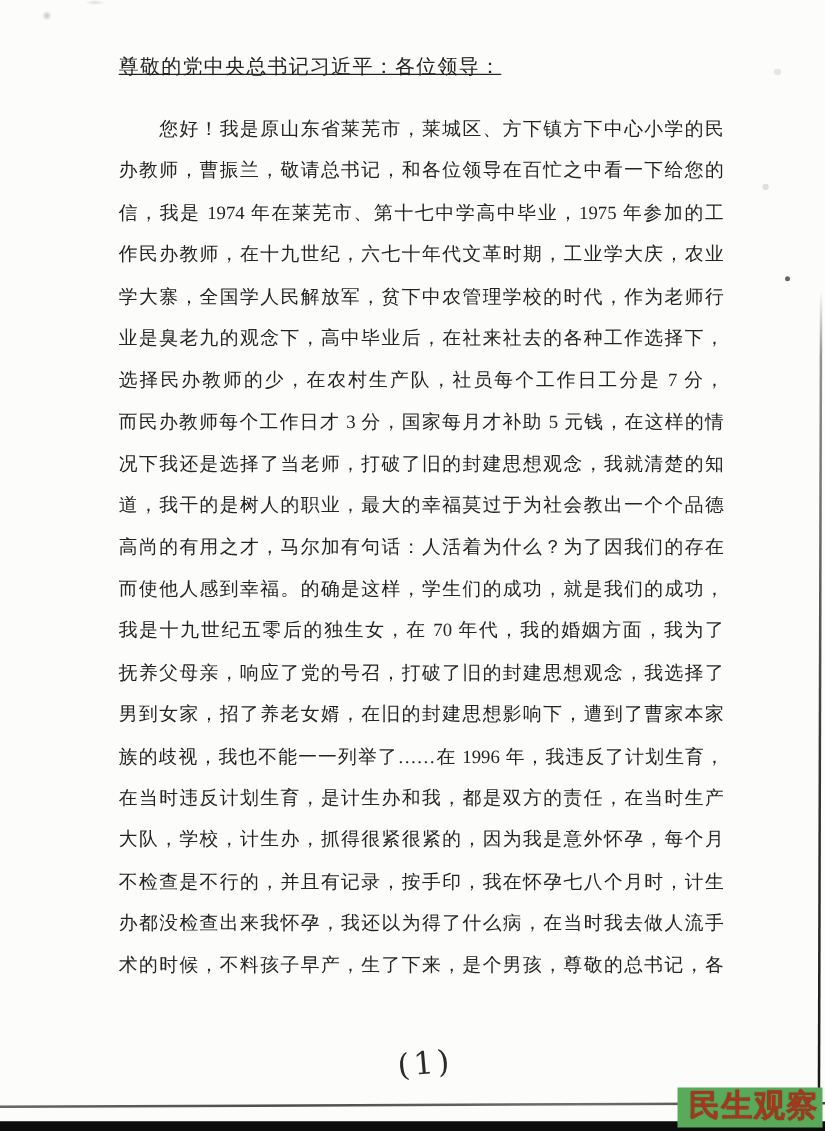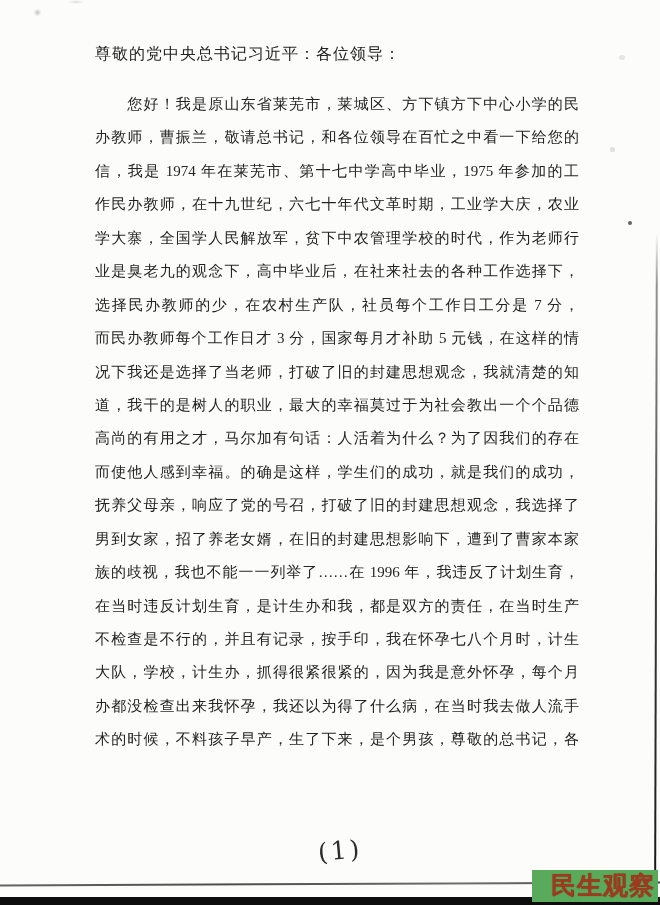--- a/index.html
+++ b/index.html
@@ -15,20 +15,21 @@
     position:absolute;
     left:95px;top:44px;width:484px;
     color:#242424;
   }
   .salutation{
     font-size:16px;
     line-height:20px;
     margin-bottom:24px;
     text-align:left;
     letter-spacing:1px;
+    text-decoration:underline;
   }
   .letter-body .t-line{
     font-size:15px;
     line-height:33.45px;
     height:33.45px;
     text-align:justify;
     text-align-last:justify;
     white-space:normal;
     overflow:visible;
   }
@@ -67,21 +68,21 @@
   
   .watermark{
     position:absolute;
     right:2px;bottom:3px;
     z-index:3;
     background:#5aaa5c;
     color:#a03a1e;
     font-weight:bold;
     font-size:25px;
     line-height:29px;
-    padding:1px 3px 2px 19px;
+    padding:1px 3px 2px 9px;
     letter-spacing:1px;
     text-shadow:0 0 1px #7c2812;
     font-family:"Liberation Serif","DejaVu Serif",serif;
   }
   
   .speck{position:absolute;border-radius:50%;}
   .speck-a{left:33px;top:9px;width:9px;height:7px;
     background:radial-gradient(circle,#9a9a9a 0%,rgba(154,154,154,0) 70%);
     opacity:.55;}
   .speck-b{left:68px;top:0;width:16px;height:4px;
@@ -110,26 +111,27 @@
         <div class="t-line">信，我是 1974 年在莱芜市、第十七中学高中毕业，1975 年参加的工</div>
         <div class="t-line">作民办教师，在十九世纪，六七十年代文革时期，工业学大庆，农业</div>
         <div class="t-line">学大寨，全国学人民解放军，贫下中农管理学校的时代，作为老师行</div>
         <div class="t-line">业是臭老九的观念下，高中毕业后，在社来社去的各种工作选择下，</div>
         <div class="t-line">选择民办教师的少，在农村生产队，社员每个工作日工分是 7 分，</div>
         <div class="t-line">而民办教师每个工作日才 3 分，国家每月才补助 5 元钱，在这样的情</div>
         <div class="t-line">况下我还是选择了当老师，打破了旧的封建思想观念，我就清楚的知</div>
         <div class="t-line">道，我干的是树人的职业，最大的幸福莫过于为社会教出一个个品德</div>
         <div class="t-line">高尚的有用之才，马尔加有句话：人活着为什么？为了因我们的存在</div>
         <div class="t-line">而使他人感到幸福。的确是这样，学生们的成功，就是我们的成功，</div>
+        <div class="t-line">我是十九世纪五零后的独生女，在 70 年代，我的婚姻方面，我为了</div>
         <div class="t-line">抚养父母亲，响应了党的号召，打破了旧的封建思想观念，我选择了</div>
         <div class="t-line">男到女家，招了养老女婿，在旧的封建思想影响下，遭到了曹家本家</div>
         <div class="t-line">族的歧视，我也不能一一列举了……在 1996 年，我违反了计划生育，</div>
         <div class="t-line">在当时违反计划生育，是计生办和我，都是双方的责任，在当时生产</div>
+        <div class="t-line">大队，学校，计生办，抓得很紧很紧的，因为我是意外怀孕，每个月</div>
         <div class="t-line">不检查是不行的，并且有记录，按手印，我在怀孕七八个月时，计生</div>
-        <div class="t-line">大队，学校，计生办，抓得很紧很紧的，因为我是意外怀孕，每个月</div>
         <div class="t-line">办都没检查出来我怀孕，我还以为得了什么病，在当时我去做人流手</div>
         <div class="t-line">术的时候，不料孩子早产，生了下来，是个男孩，尊敬的总书记，各</div>
       </div>
   </div>
 
   <div class="page-number">(1)</div>
 
   <div class="edge-line-bottom"></div>
   <div class="edge-line-right"></div>
   <div class="bottom-band"></div>

